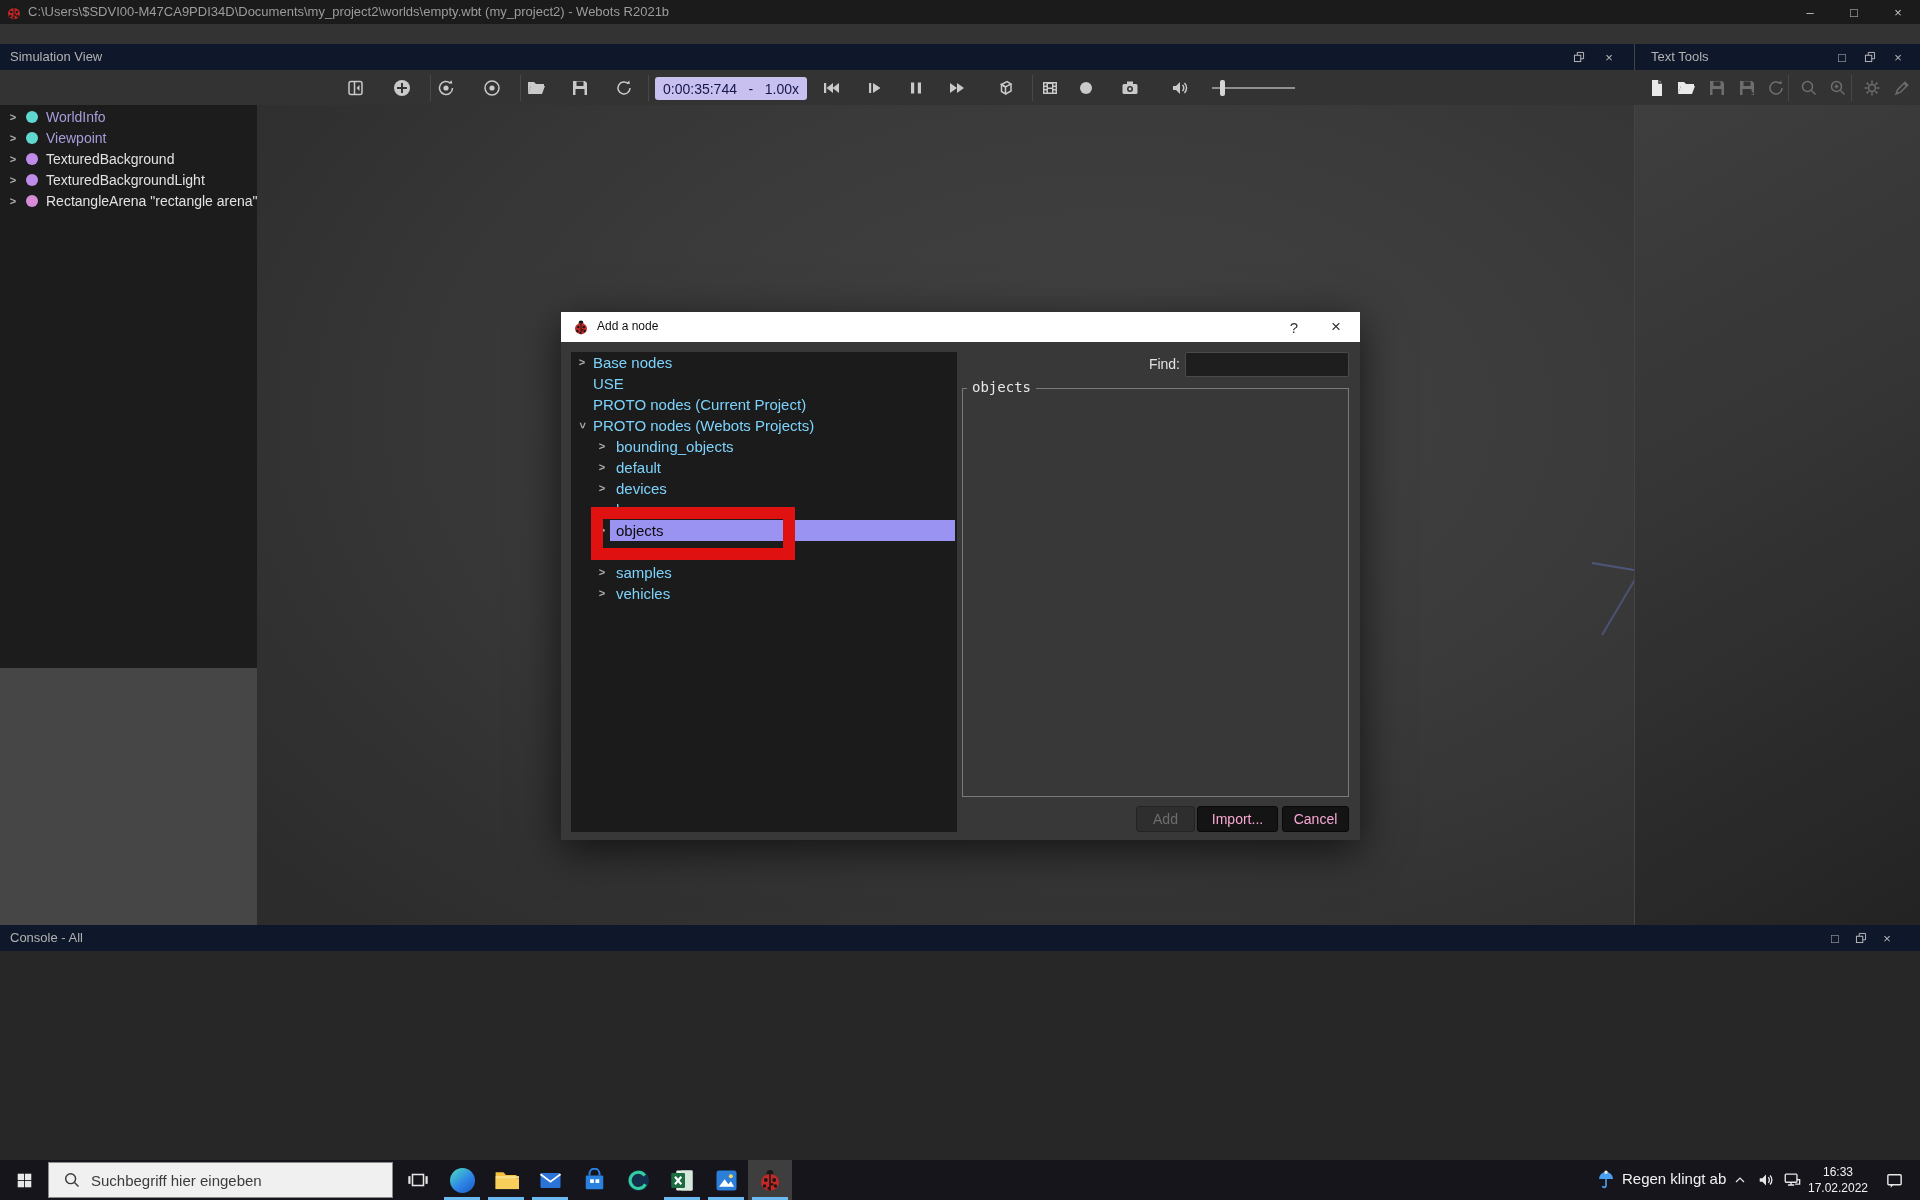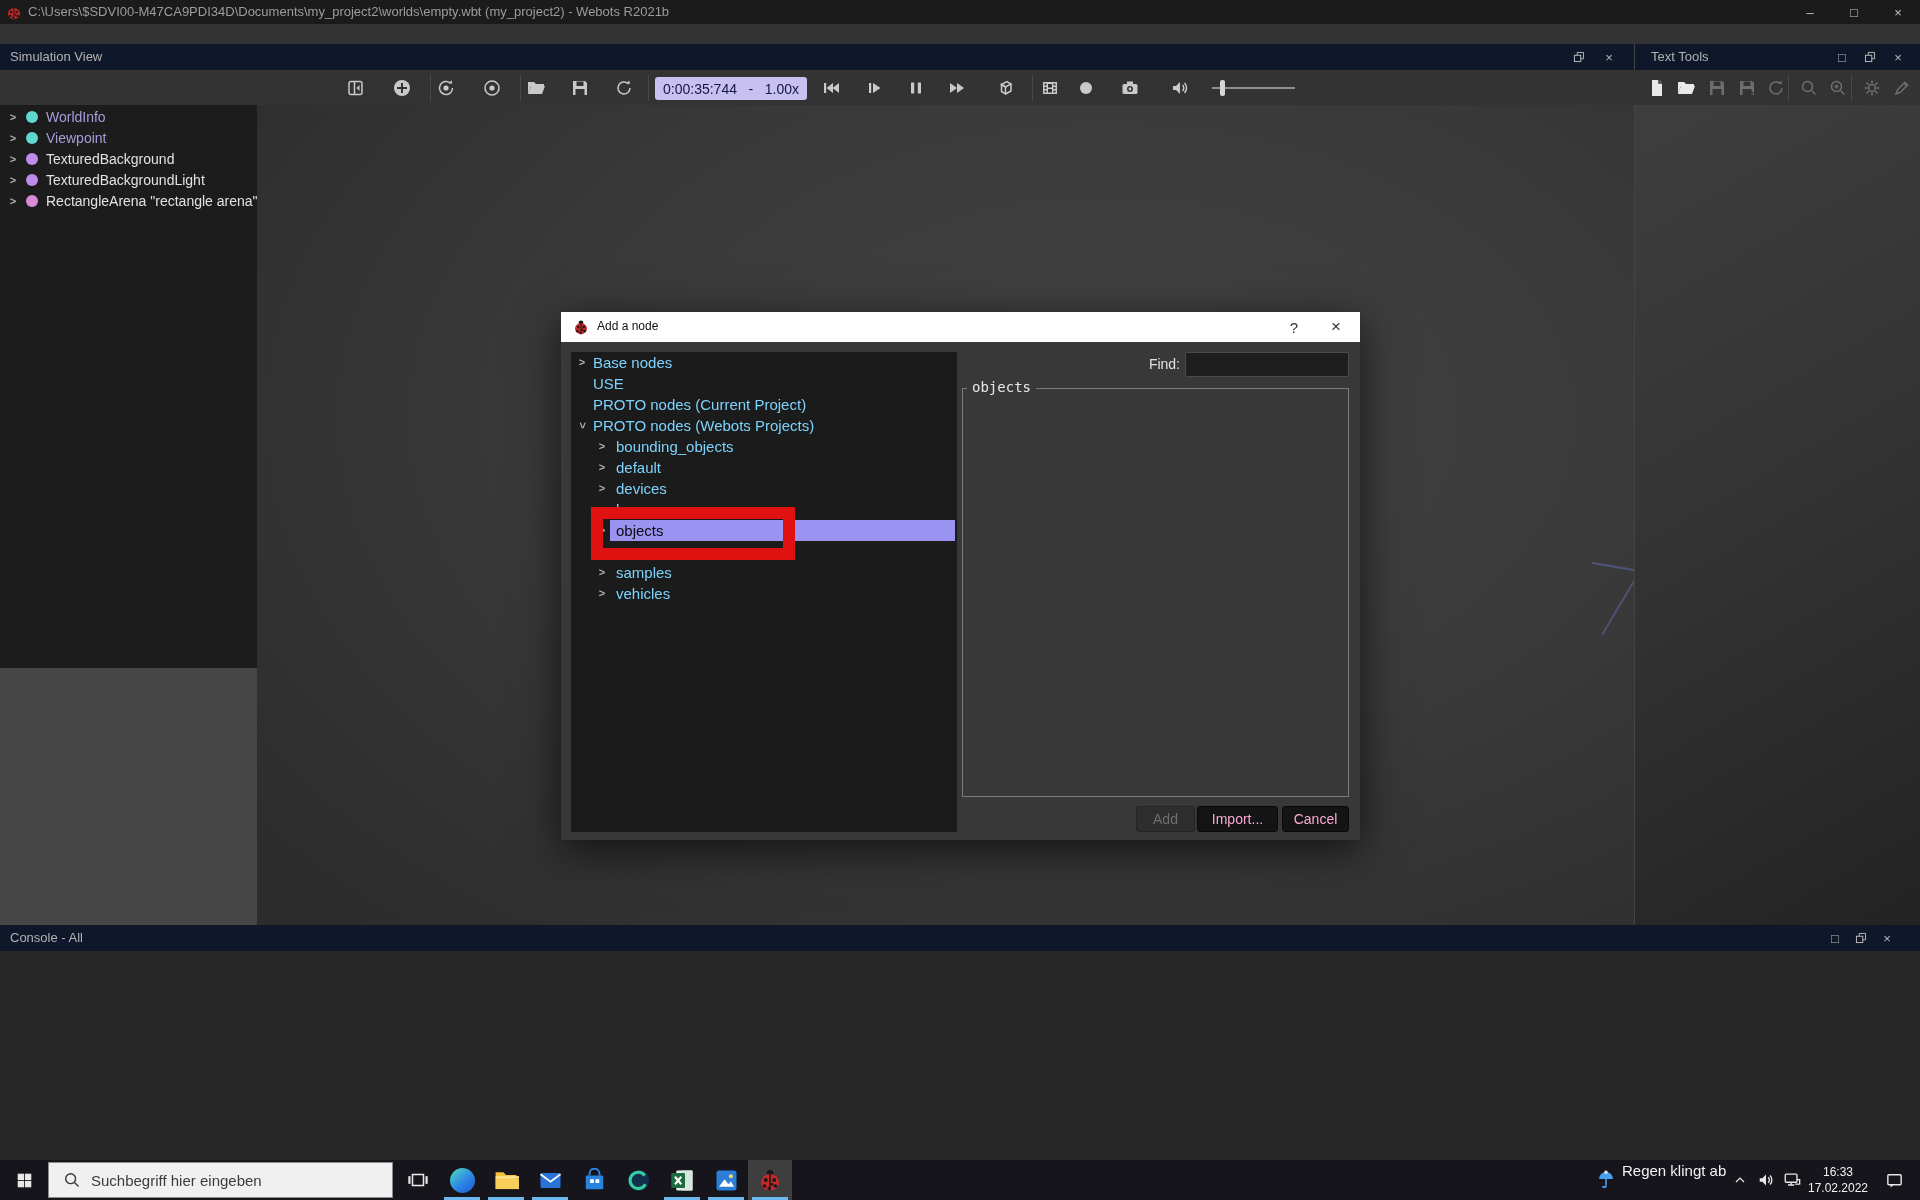--- a/index.html
+++ b/index.html
@@ -76,21 +76,21 @@
 #taskbar{position:absolute;left:0;top:1160px;width:1920px;height:40px;background:#15151b}
 #start{position:absolute;left:0;top:0;width:48px;height:40px;display:flex;align-items:center;justify-content:center}
 #search{position:absolute;left:48px;top:2px;width:345px;height:36px;background:#f0f0f0;border:1px solid #8a8a8a;display:flex;align-items:center}
 #search input{border:none;background:transparent;outline:none;font-size:15px;color:#202020;width:270px;font-family:"Liberation Sans",sans-serif}
 #search input::placeholder{color:#3c3c3c}
 .tslot{position:absolute;top:0;width:44px;height:40px;display:flex;align-items:center;justify-content:center}
 .runline{position:absolute;bottom:0;left:4px;width:36px;height:3px;background:#6cb8f0}
 .active-slot{background:#3e3e3e}
 .trayico{position:absolute;top:8px;width:24px;height:24px;display:flex;align-items:center;justify-content:center}
 .trayico svg{stroke:#e8e8e8;fill:none;stroke-width:1.5}
-#tray-weather-text{position:absolute;left:1622px;top:2px;color:#f2f2f2;font-size:15px;white-space:nowrap}
+#tray-weather-text{position:absolute;left:1622px;top:10px;color:#f2f2f2;font-size:15px;white-space:nowrap}
 #clock{position:absolute;left:1796px;top:4px;width:84px;text-align:center;color:#f2f2f2;font-size:12px;line-height:16px}
 </style>
 </head>
 <body>
 
 <div id="screen">
 
   <div id="titlebar">
     <svg class="abs" style="left:6px;top:4px" width="16" height="16" viewBox="0 0 20 20">
         <circle cx="10" cy="5" r="3" fill="#181818"></circle>

